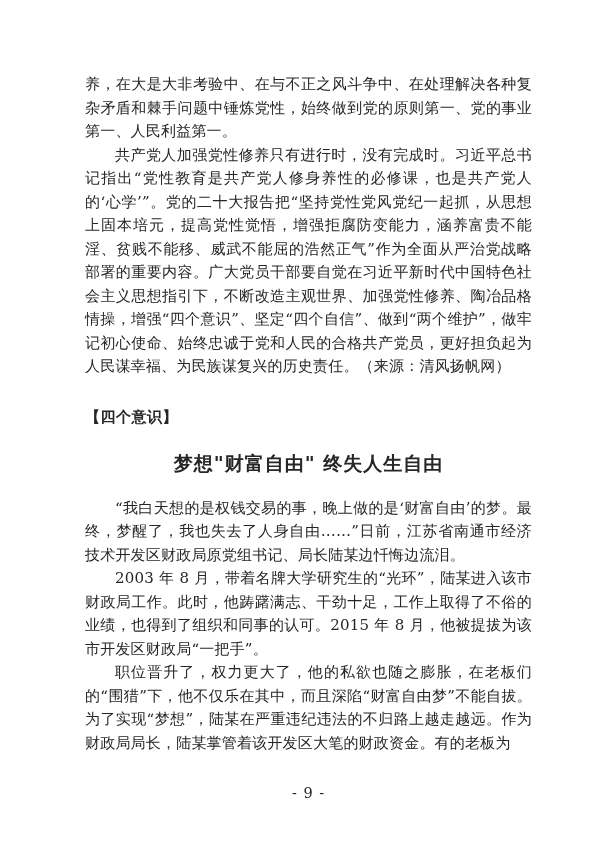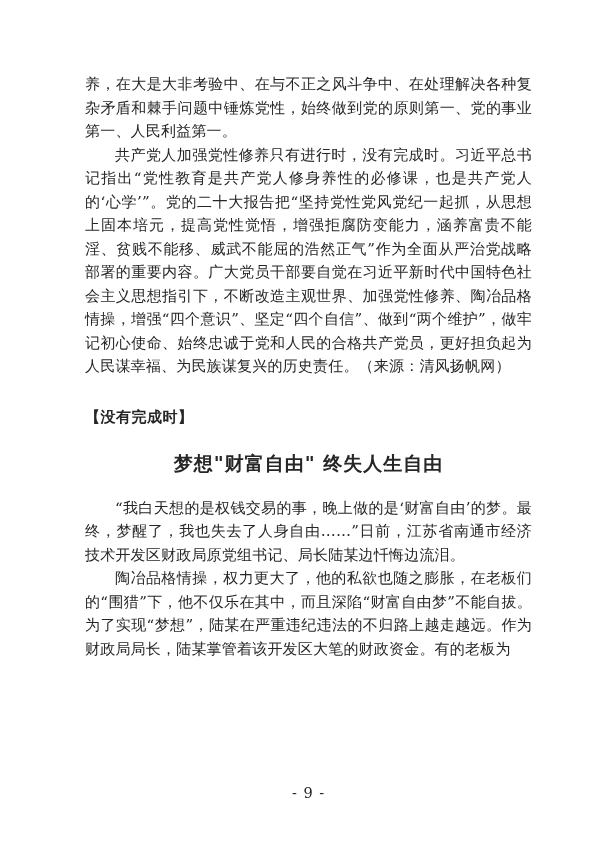--- a/index.html
+++ b/index.html
@@ -53,24 +53,25 @@
 </style>
 </head>
 <body>
 
 <div class="page">
 
   <p class="body-text no-indent">养，在大是大非考验中、在与不正之风斗争中、在处理解决各种复杂矛盾和棘手问题中锤炼党性，始终做到党的原则第一、党的事业第一、人民利益第一。</p>
 
   <p class="body-text indent">共产党人加强党性修养只有进行时，没有完成时。习近平总书记指出“党性教育是共产党人修身养性的必修课，也是共产党人的‘心学’”。党的二十大报告把“坚持党性党风党纪一起抓，从思想上固本培元，提高党性觉悟，增强拒腐防变能力，涵养富贵不能淫、贫贱不能移、威武不能屈的浩然正气”作为全面从严治党战略部署的重要内容。广大党员干部要自觉在习近平新时代中国特色社会主义思想指引下，不断改造主观世界、加强党性修养、陶冶品格情操，增强“四个意识”、坚定“四个自信”、做到“两个维护”，做牢记初心使命、始终忠诚于党和人民的合格共产党员，更好担负起为人民谋幸福、为民族谋复兴的历史责任。（来源：清风扬帆网）</p>
 
-  <h3 class="section-header">【没有完成时】</h3>
+  <h3 class="section-header">【四个意识】</h3>
 
   <h2 class="article-title">梦想"财富自由" 终失人生自由</h2>
 
   <div class="article-body">
     <p class="body-text indent">“我白天想的是权钱交易的事，晚上做的是‘财富自由’的梦。最终，梦醒了，我也失去了人身自由……”日前，江苏省南通市经济技术开发区财政局原党组书记、局长陆某边忏悔边流泪。</p>
-    <p class="body-text indent">陶冶品格情操，权力更大了，他的私欲也随之膨胀，在老板们的“围猎”下，他不仅乐在其中，而且深陷“财富自由梦”不能自拔。为了实现“梦想”，陆某在严重违纪违法的不归路上越走越远。作为财政局局长，陆某掌管着该开发区大笔的财政资金。有的老板为</p>
+    <p class="body-text indent">2003 年 8 月，带着名牌大学研究生的“光环”，陆某进入该市财政局工作。此时，他踌躇满志、干劲十足，工作上取得了不俗的业绩，也得到了组织和同事的认可。2015 年 8 月，他被提拔为该市开发区财政局“一把手”。</p>
+    <p class="body-text indent">职位晋升了，权力更大了，他的私欲也随之膨胀，在老板们的“围猎”下，他不仅乐在其中，而且深陷“财富自由梦”不能自拔。为了实现“梦想”，陆某在严重违纪违法的不归路上越走越远。作为财政局局长，陆某掌管着该开发区大笔的财政资金。有的老板为</p>
   </div>
 
   <div class="page-footer">- 9 -</div>
 
 </div>
 
 </body></html>

